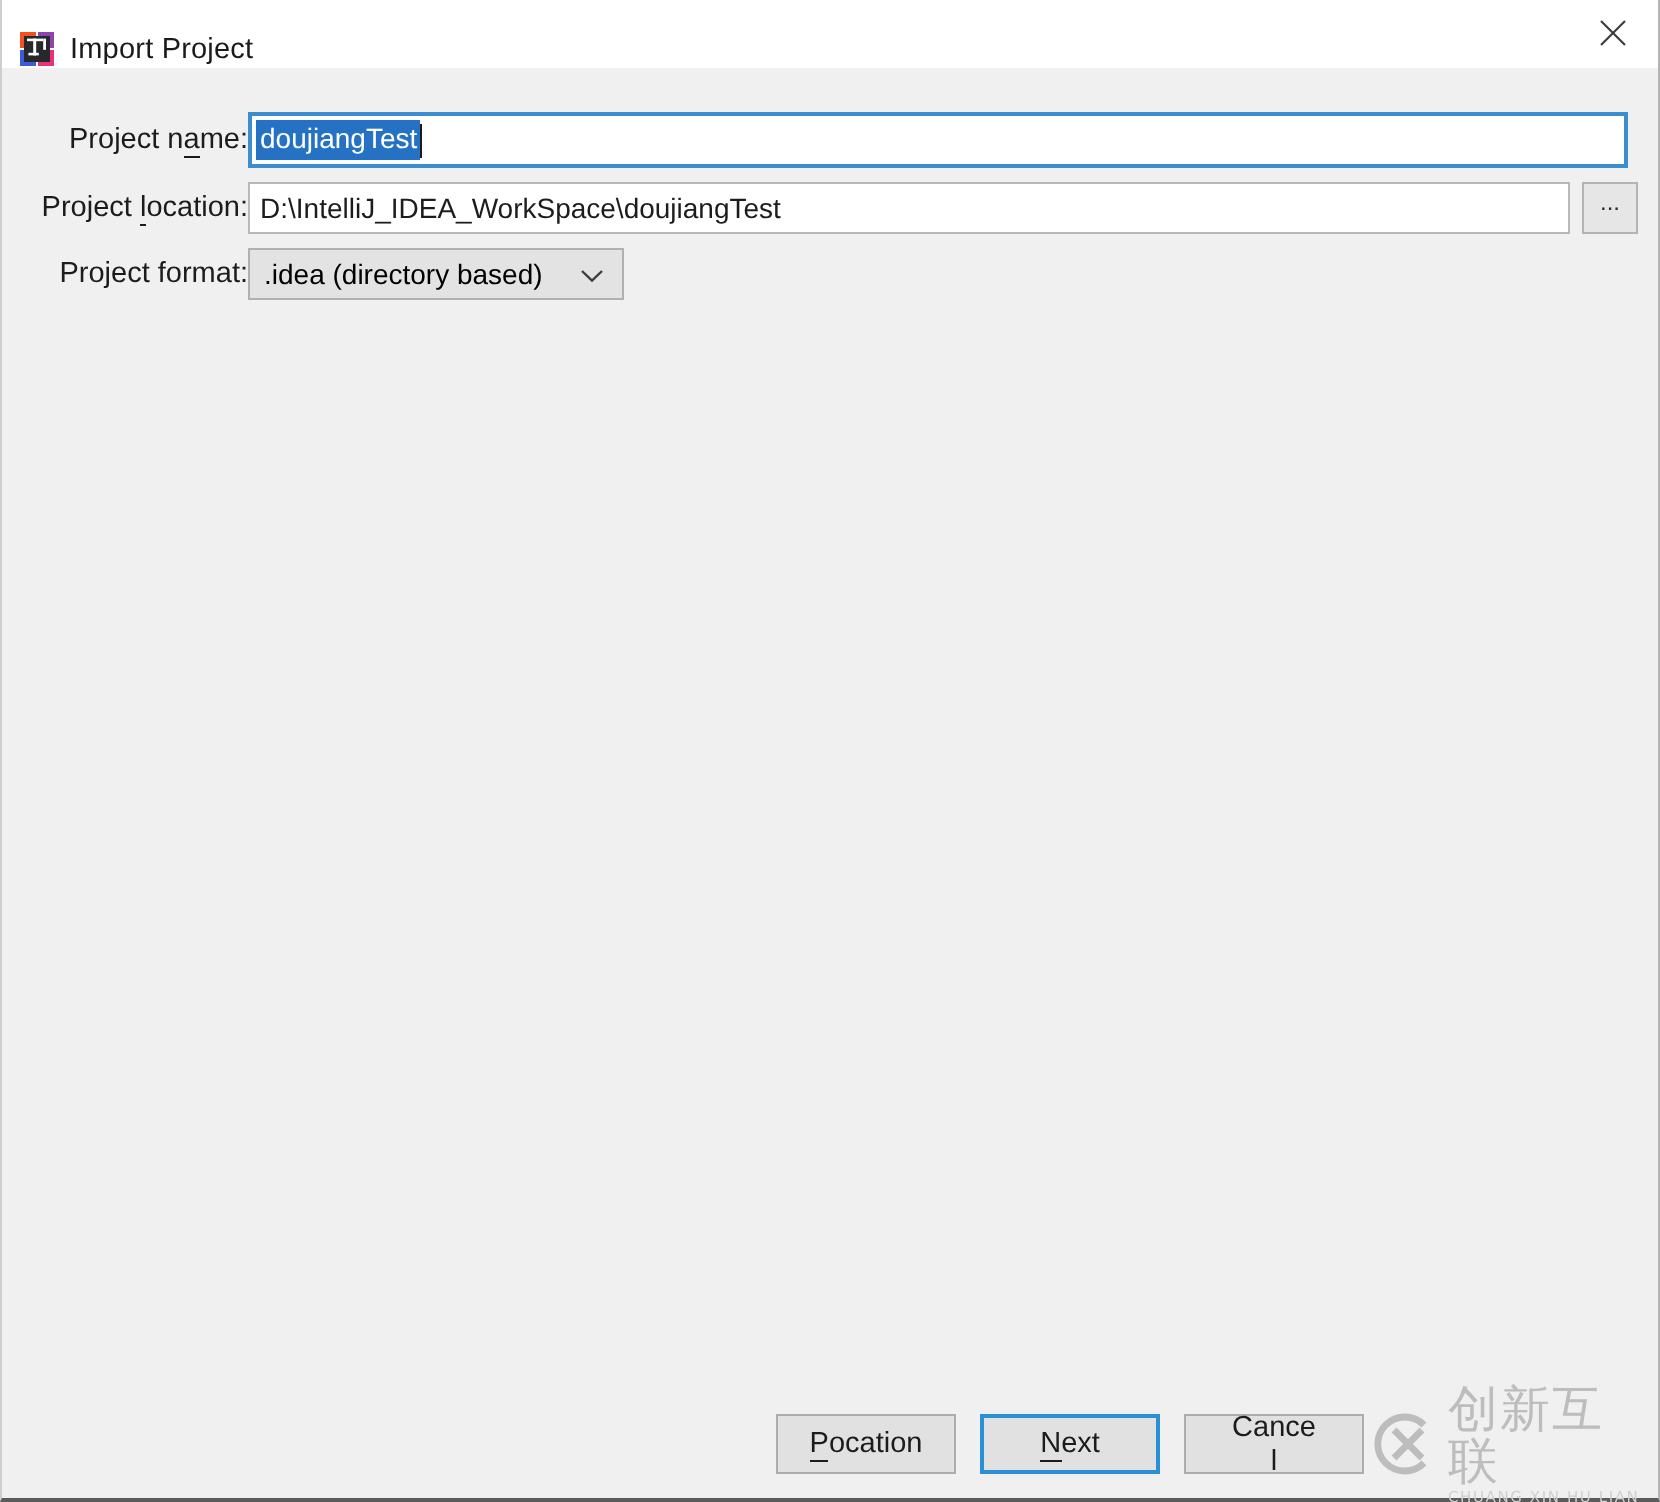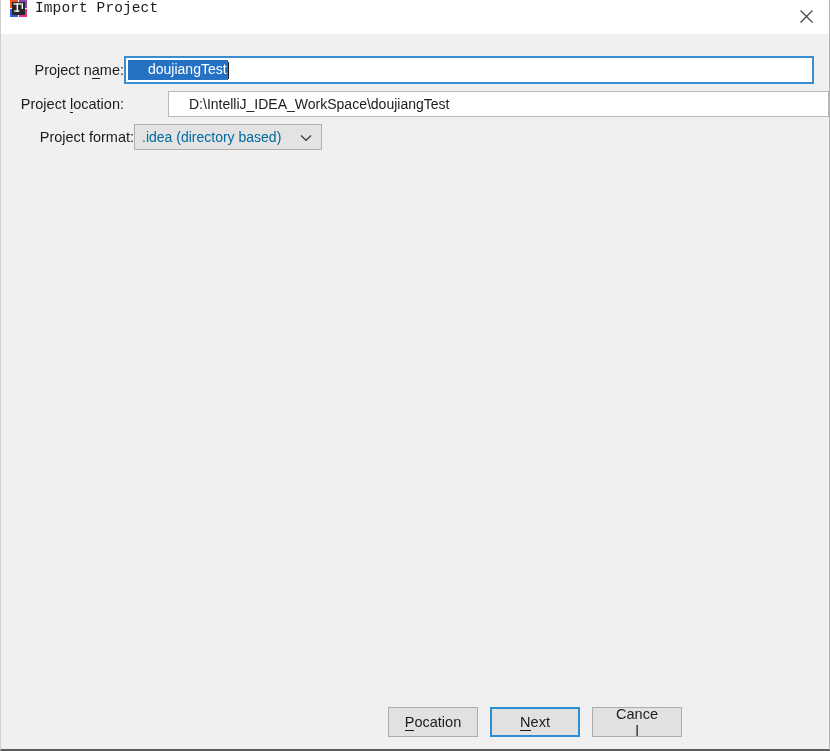--- a/index.html
+++ b/index.html
@@ -27,23 +27,22 @@
     flex-direction: column;
   }
 
   
   .titlebar {
     position: relative;
     height: 33px;
     flex: 0 0 33px;
     background: #ffffff;
     display: flex;
-    align-items: flex-start;
+    align-items: flex-end;
     border-bottom: 1px solid #ffffff;
-    font-family: Liberation Mono, monospace;
   }
   .title-icon {
     margin-left: 9px;
     width: 17px;
     height: 17px;
     flex: 0 0 17px;
     display: block;
   }
   .title-text {
     margin-left: 8px;
@@ -73,22 +72,22 @@
 
   .form-row {
     position: absolute;
     left: 0;
     right: 0;
     display: flex;
     align-items: center;
     text-align: right;
   }
   .row-name     { top: 22px;  height: 28px; }
-  .row-location { top: 56px;  height: 28px; gap: 44px; }
-  .row-format   { top: 89px;  height: 28px; margin-left: 10px; }
+  .row-location { top: 56px;  height: 28px; }
+  .row-format   { top: 89px;  height: 28px; }
 
   .field-label {
     width: 108px;
     flex: 0 0 108px;
     margin-left: 15px;
     font-size: 14.5px;
     color: #1c1c1c;
     white-space: nowrap;
   }
   .field-label u {
@@ -113,38 +112,38 @@
   .name-input {
     flex: 0 0 690px;
     width: 690px;
     border: 2px solid #3a8ed0;
     height: 28px;
     padding: 0 2px;
   }
   .name-input .sel-text {
     background: #2572c4;
     color: #ffffff;
-    padding: 1px 1px 2px 20px;
+    padding: 1px 1px 2px 2px;
     font-size: 14px;
     line-height: 17px;
   }
   .caret {
     display: inline-block;
     width: 1.5px;
     height: 17px;
     background: #1c1c1c;
     vertical-align: middle;
     margin-left: 0px;
   }
   .location-input {
     flex: 0 0 661px;
     width: 661px;
     border: 1px solid #b9b9b9;
     background: #ffffff;
-    padding-left: 20px;
+    padding-left: 5px;
   }
   .browse-button {
     box-sizing: border-box;
     margin-left: 6px;
     width: 28px;
     height: 26px;
     background: #e6e6e6;
     border: 1px solid #b4b4b4;
     display: flex;
     align-items: center;
@@ -159,21 +158,21 @@
   .format-select {
     box-sizing: border-box;
     width: 188px;
     height: 26px;
     background: #e3e3e3;
     border: 1px solid #b0b0b0;
     display: flex;
     align-items: center;
     padding-left: 7px;
     font-size: 14px;
-    color: #0369a1;
+    color: #000000;
     position: relative;
   }
   .format-select .chev {
     position: absolute;
     right: 9px;
     top: 50%;
     transform: translateY(-50%);
     display: block;
   }
 
@@ -314,15 +313,28 @@
           <u>N</u>
           <span>ext</span>
         </div>
       <div class="btn btn-cancel">
           <span>Cance</span>
           <u></u>
           <span>l</span>
         </div>
     </div>
 
+    <div class="watermark">
+      <span>
+        <svg width="36" height="36" viewBox="0 0 36 36" xmlns="http://www.w3.org/2000/svg">
+          <path d="M28 8.5 A13.5 13.5 0 1 0 28 27.5" fill="none" stroke="#bdbdbd" stroke-width="3.4"></path>
+          <line x1="13" y1="11" x2="27" y2="25" stroke="#bdbdbd" stroke-width="3.4"></line>
+          <line x1="27" y1="11" x2="13" y2="25" stroke="#bdbdbd" stroke-width="3.4"></line>
+        </svg>
+      </span>
+      <span class="wm-text">
+        <div class="wm-cn">创新互联</div>
+        <div class="wm-en">CHUANG XIN HU LIAN</div>
+      </span>
+    </div>
 
   </div>
 </div>
 
 </body></html>

